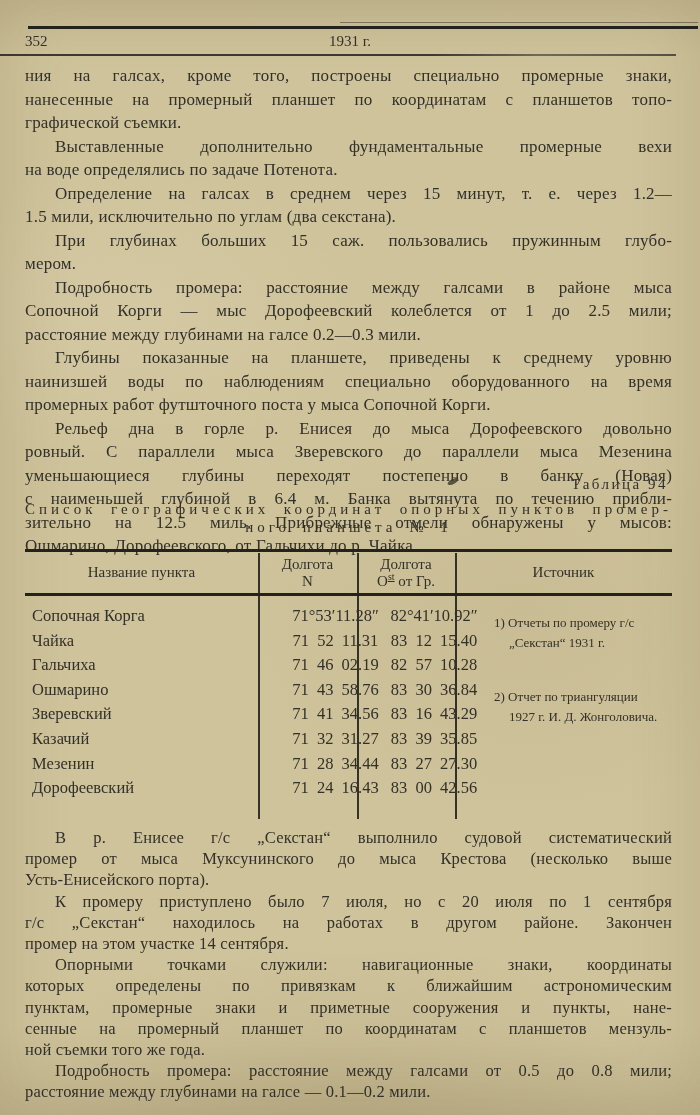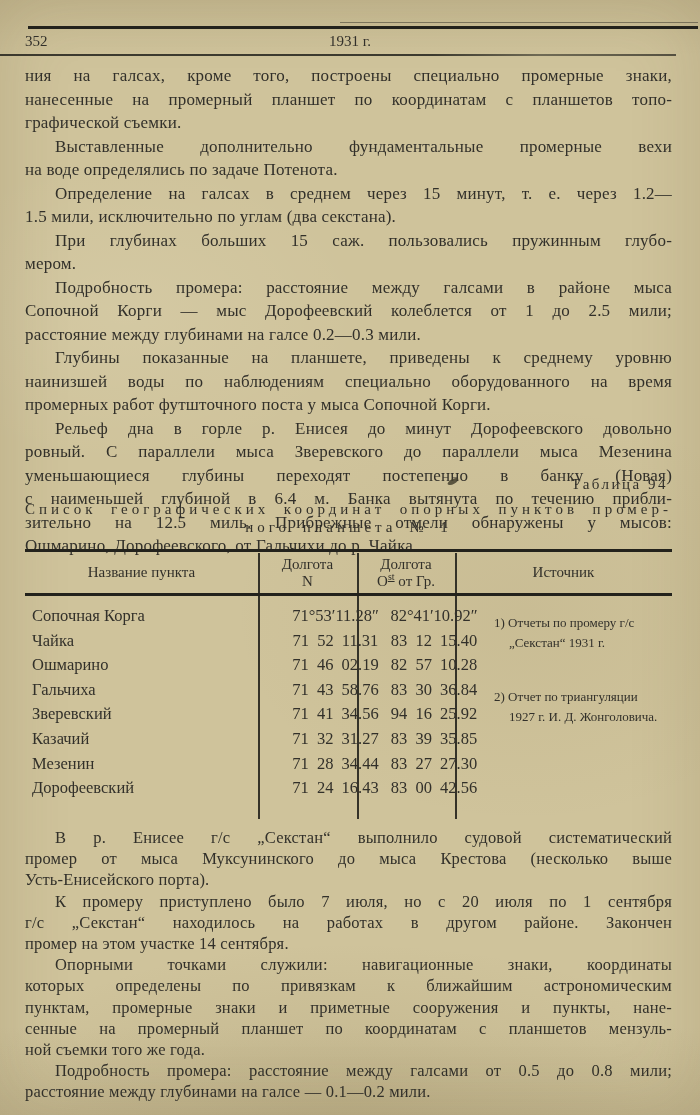--- a/index.html
+++ b/index.html
@@ -100,21 +100,21 @@
         <div class="tline ind">Подробность промера: расстояние между галсами в районе мыса</div>
         <div class="tline">Сопочной Корги — мыс Дорофеевский колеблется от 1 до 2.5 мили;</div>
         <div class="tline last">расстояние между глубинами на галсе 0.2—0.3 мили.</div>
       </div>
       <div>
         <div class="tline ind">Глубины показанные на планшете, приведены к среднему уровню</div>
         <div class="tline">наинизшей воды по наблюдениям специально оборудованного на время</div>
         <div class="tline last">промерных работ футшточного поста у мыса Сопочной Корги.</div>
       </div>
       <div>
-        <div class="tline ind">Рельеф дна в горле р. Енисея до минут Дорофеевского довольно</div>
+        <div class="tline ind">Рельеф дна в горле р. Енисея до мыса Дорофеевского довольно</div>
         <div class="tline">ровный. С параллели мыса Зверевского до параллели мыса Мезенина</div>
         <div class="tline">уменьшающиеся глубины переходят постепенно в банку (Новая)</div>
         <div class="tline">с наименьшей глубиной в 6.4 м. Банка вытянута по течению прибли-</div>
         <div class="tline">зительно на 12.5 миль. Прибрежные отмели обнаружены у мысов:</div>
         <div class="tline last">Ошмарино, Дорофеевского, от Гальчихи до р. Чайка.</div>
       </div>
     </div>
 
   <div class="table-label">Таблица 94</div>
   <div class="ink-speck"></div>
@@ -141,43 +141,43 @@
         <span><span>O</span><sup>st</sup><span> от Гр.</span></span>
       </div>
       <div class="th c4">
         <span>Источник</span>
       </div>
     </div>
     <div class="t-body">
       <div class="tcol col-names" id="col-names">
           <div class="cell">Сопочная Корга</div>
           <div class="cell">Чайка</div>
+          <div class="cell">Гальчиха</div>
           <div class="cell">Ошмарино</div>
-          <div class="cell">Гальчиха</div>
           <div class="cell">Зверевский</div>
           <div class="cell">Казачий</div>
           <div class="cell">Мезенин</div>
           <div class="cell">Дорофеевский</div>
         </div>
       <div class="tcol col-lats" id="col-lats">
           <div class="cell">71°53′11.28″</div>
           <div class="cell">71 52 11.31</div>
           <div class="cell">71 46 02.19</div>
           <div class="cell">71 43 58.76</div>
           <div class="cell">71 41 34.56</div>
           <div class="cell">71 32 31.27</div>
           <div class="cell">71 28 34.44</div>
           <div class="cell">71 24 16.43</div>
         </div>
       <div class="tcol col-lons" id="col-lons">
           <div class="cell">82°41′10.92″</div>
           <div class="cell">83 12 15.40</div>
           <div class="cell">82 57 10.28</div>
           <div class="cell">83 30 36.84</div>
-          <div class="cell">94 16 25.92</div>
+          <div class="cell">83 16 43.29</div>
           <div class="cell">83 39 35.85</div>
           <div class="cell">83 27 27.30</div>
           <div class="cell">83 00 42.56</div>
         </div>
       <div class="col-srcs" id="col-srcs">
           <div class="src-entry src-e1">
             <div>1) Отчеты по промеру г/с</div>
             <div class="src-line2">„Секстан“ 1931 г.</div>
           </div>
           <div class="src-entry src-e2">

